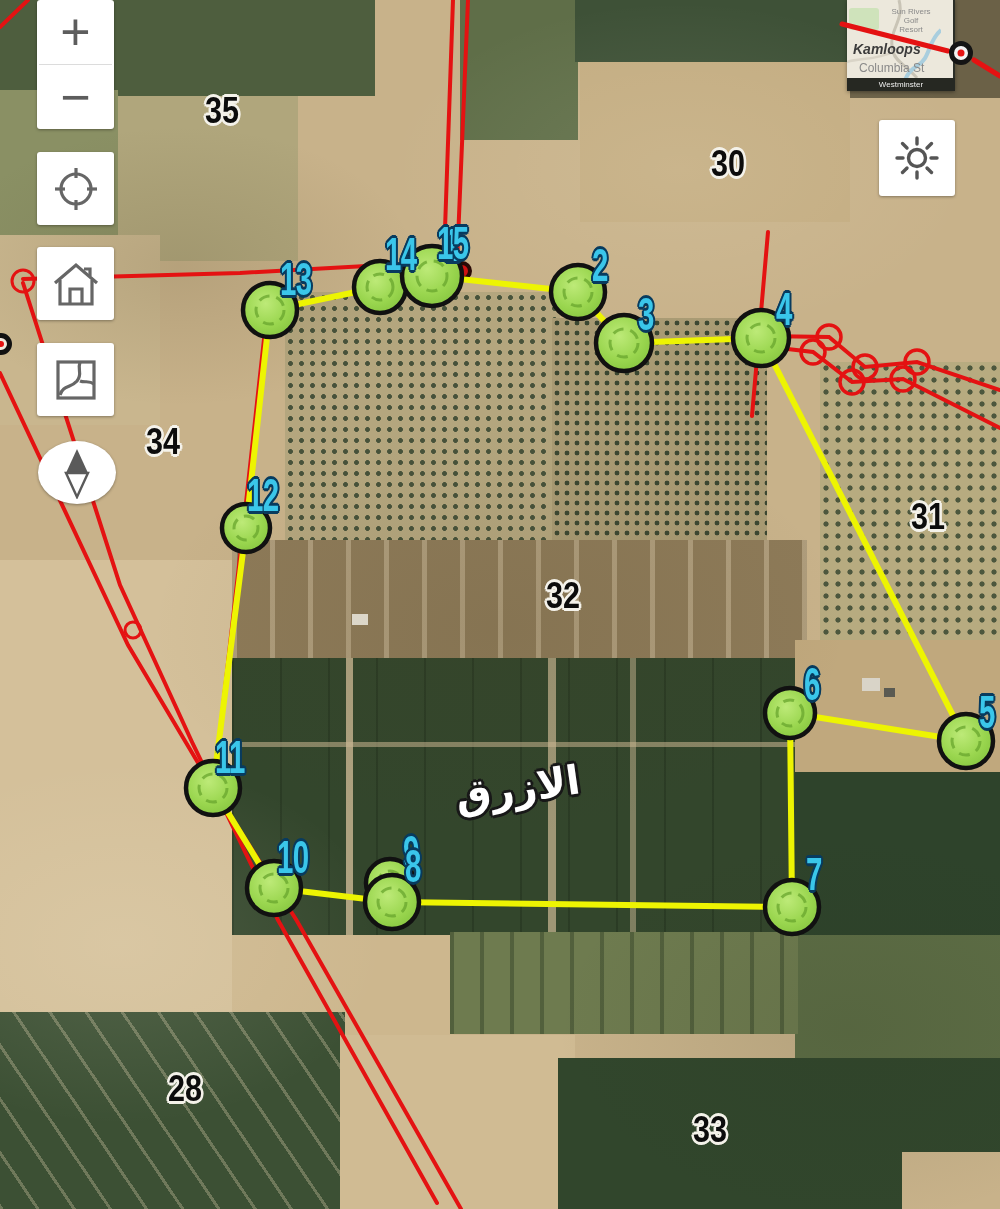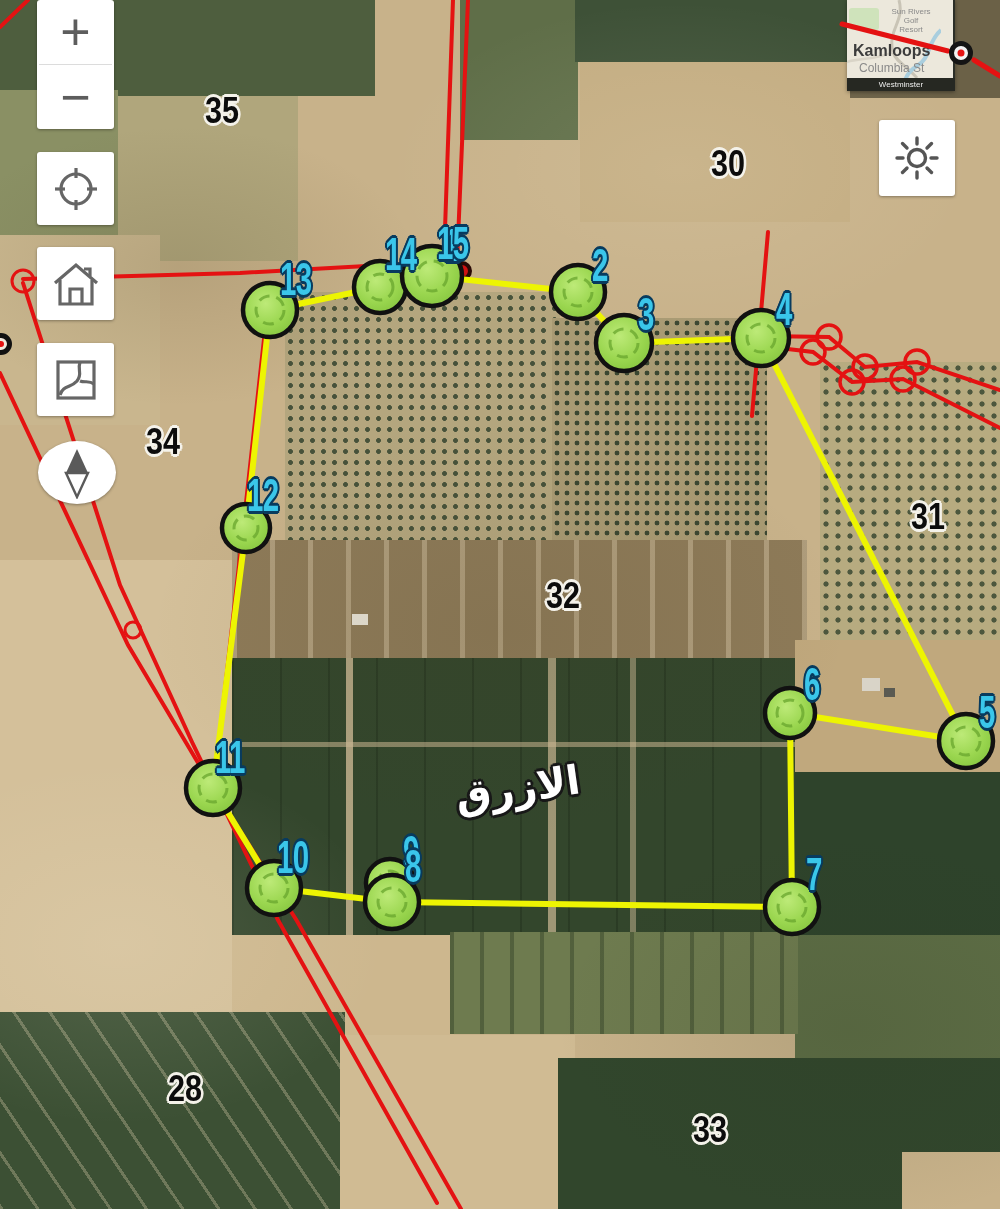--- a/index.html
+++ b/index.html
@@ -41,21 +41,21 @@
   .zbtn{height:64px;display:flex;align-items:center;justify-content:center;font-size:52px;font-weight:300;color:#5d5d5d;cursor:pointer;}
   .zdiv{height:1px;background:#dcdcdc;margin:0 2px;}
   #compass{position:absolute;left:38px;top:441px;width:78px;height:63px;background:#fff;border-radius:50%;
     z-index:10;box-shadow:0 1px 3px rgba(0,0,0,.35);display:flex;align-items:center;justify-content:center;cursor:pointer;}
   #sunbtn{position:absolute;left:879px;top:120px;width:76px;height:76px;background:#fff;border-radius:3px;z-index:10;
     box-shadow:0 1px 3px rgba(0,0,0,.35);display:flex;align-items:center;justify-content:center;cursor:pointer;}
   #inset{position:absolute;left:847px;top:0;width:108px;height:91px;z-index:3;background:#2b2e27;
     box-shadow:0 1px 4px rgba(0,0,0,.4);cursor:pointer;}
   #inset .street-map{position:absolute;left:0;top:0;width:106px;height:78px;background:#ece8dc;overflow:hidden;}
   #inset .ilabel{position:absolute;color:#8a8a8a;font-size:8px;line-height:1.1;}
-  #inset .city{color:#3c3c3c;font-weight:bold;font-size:16px;}
+  #inset .city{color:#3c3c3c;font-weight:bold;font-size:14px;font-style:italic;}
   #inset .band{position:absolute;left:0;top:78px;width:108px;height:13px;background:rgba(38,40,34,.95);
     color:#eee;font-size:8px;text-align:center;line-height:13px;}
 </style>
 </head>
 <body>
 
 <div class="stage">
 
   <div class="layer" id="patches">
       <div class="patch" style="left: 0px; top: 0px; width: 375px; height: 96px; background: rgb(78, 94, 62);"></div>

